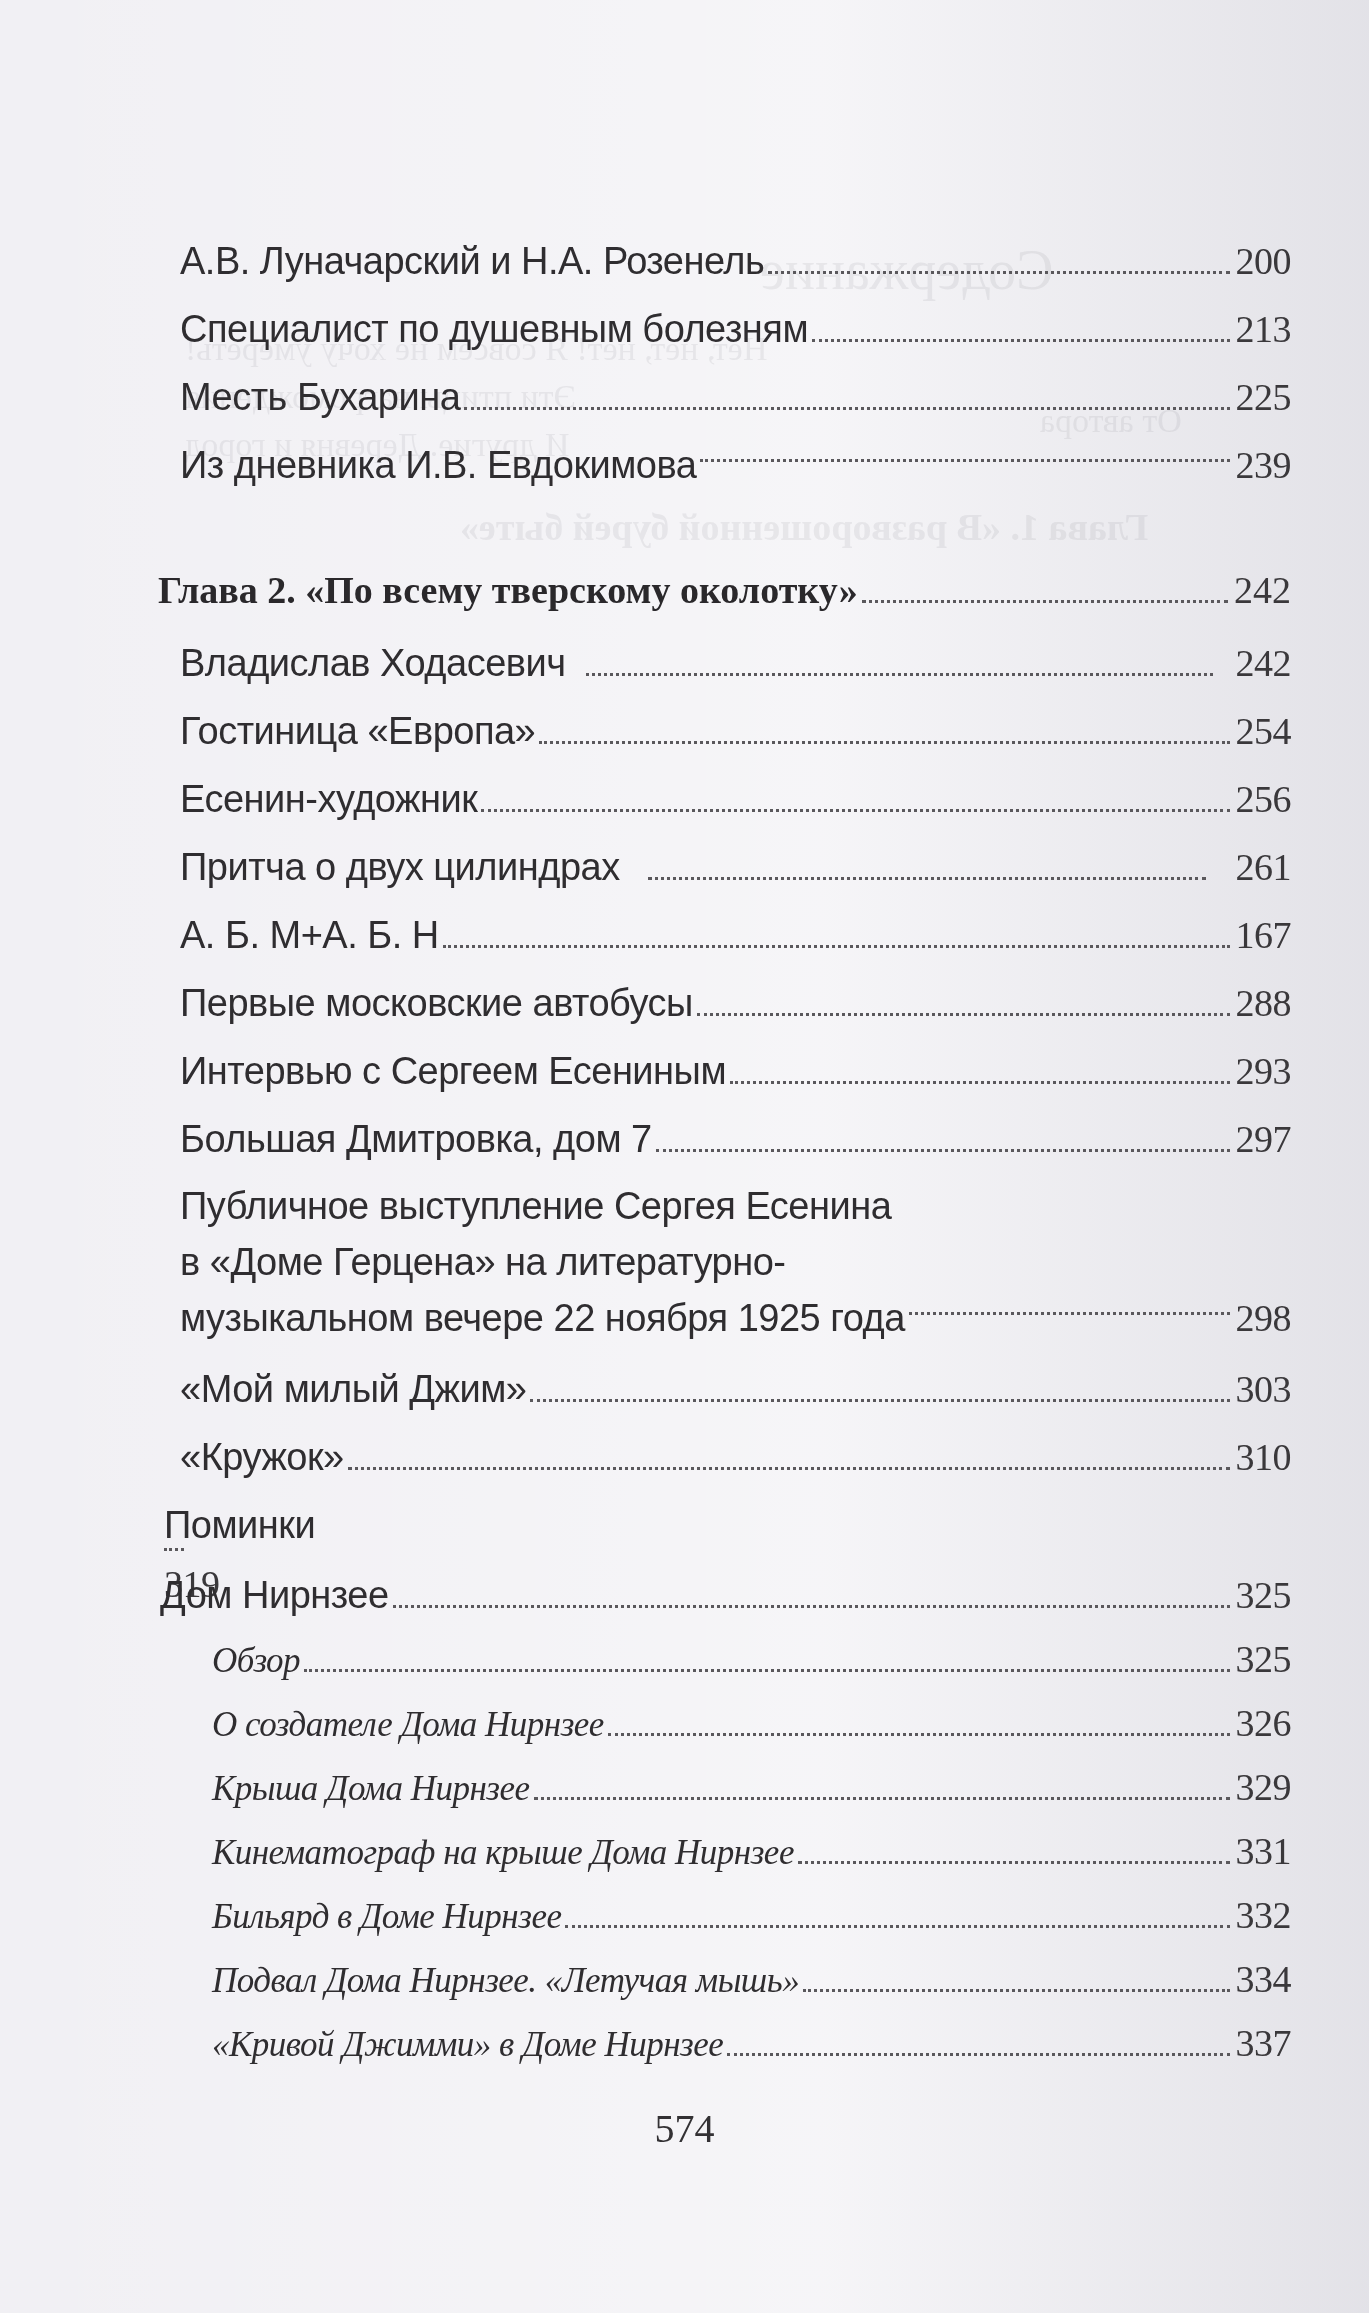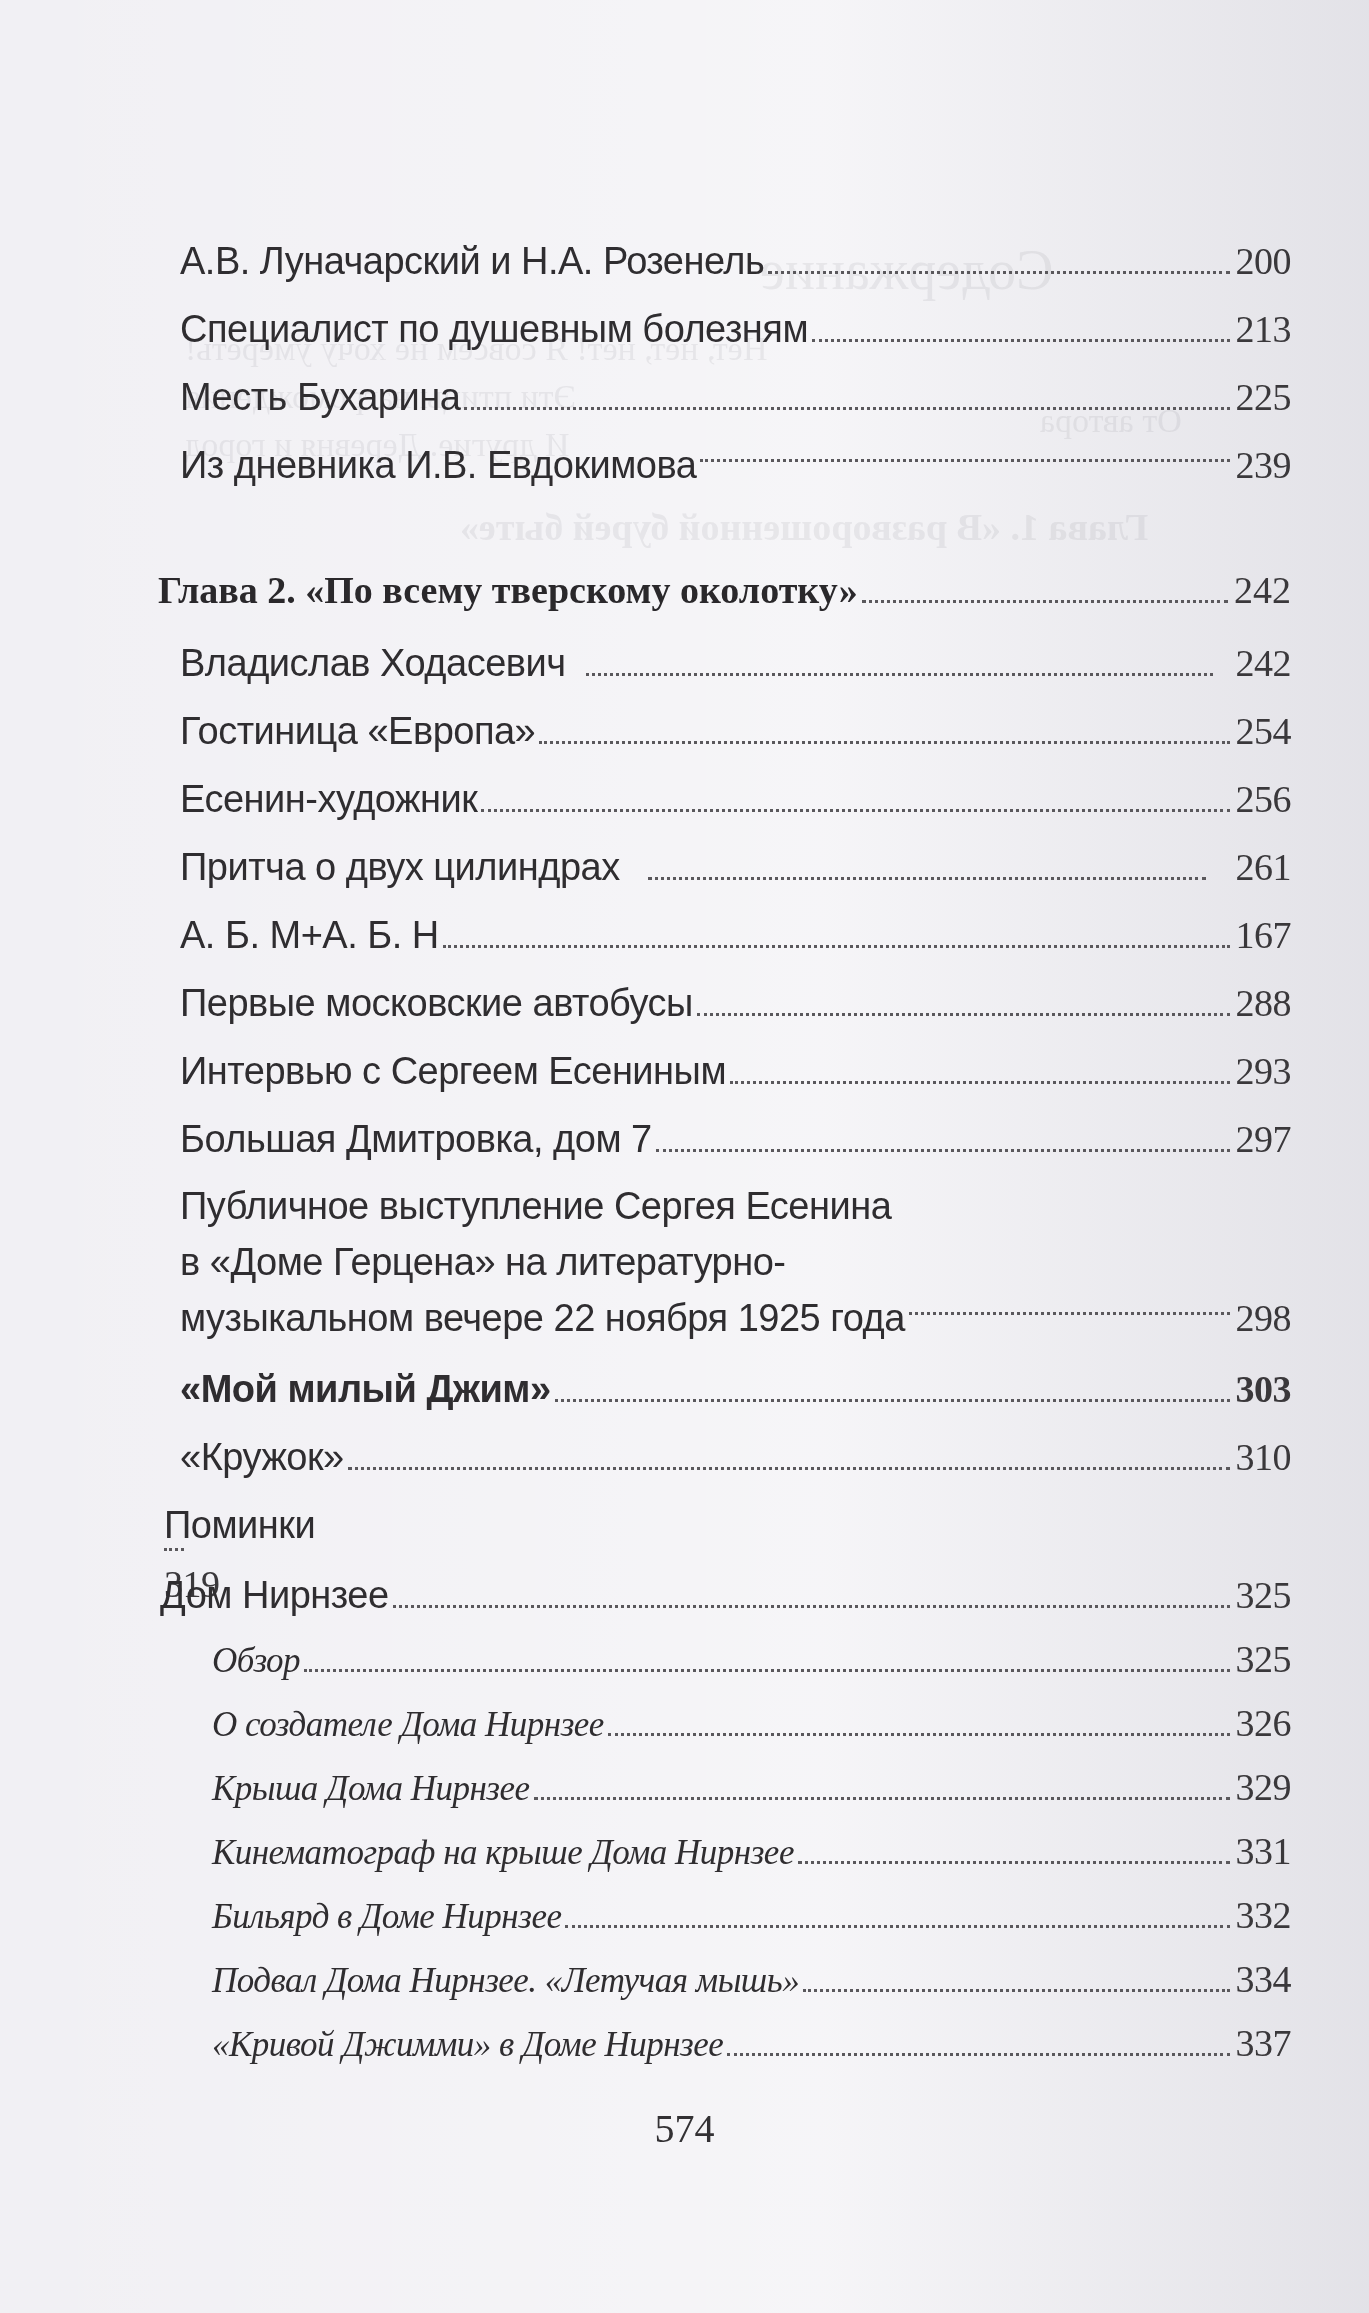--- a/index.html
+++ b/index.html
@@ -208,21 +208,21 @@
     <div class="multi">
       <div class="line">Публичное выступление Сергея Есенина</div>
       <div class="line">в «Доме Герцена» на литературно-</div>
       <div class="last">
         <span class="line">музыкальном вечере 22 ноября 1925 года</span>
         <span class="leader"></span>
         <span class="page-num">298</span>
       </div>
     </div>
 
-    <div class="entry lvl1" style="top:1366px;font-weight:bold;">
+    <div class="entry lvl1" style="top:1366px;">
       <span class="title">«Мой милый Джим»</span>
       <span class="leader"></span>
       <span class="page-num">303</span>
     </div>
     <div class="entry lvl1" style="top:1434px;">
       <span class="title">«Кружок»</span>
       <span class="leader"></span>
       <span class="page-num">310</span>
     </div>
 

